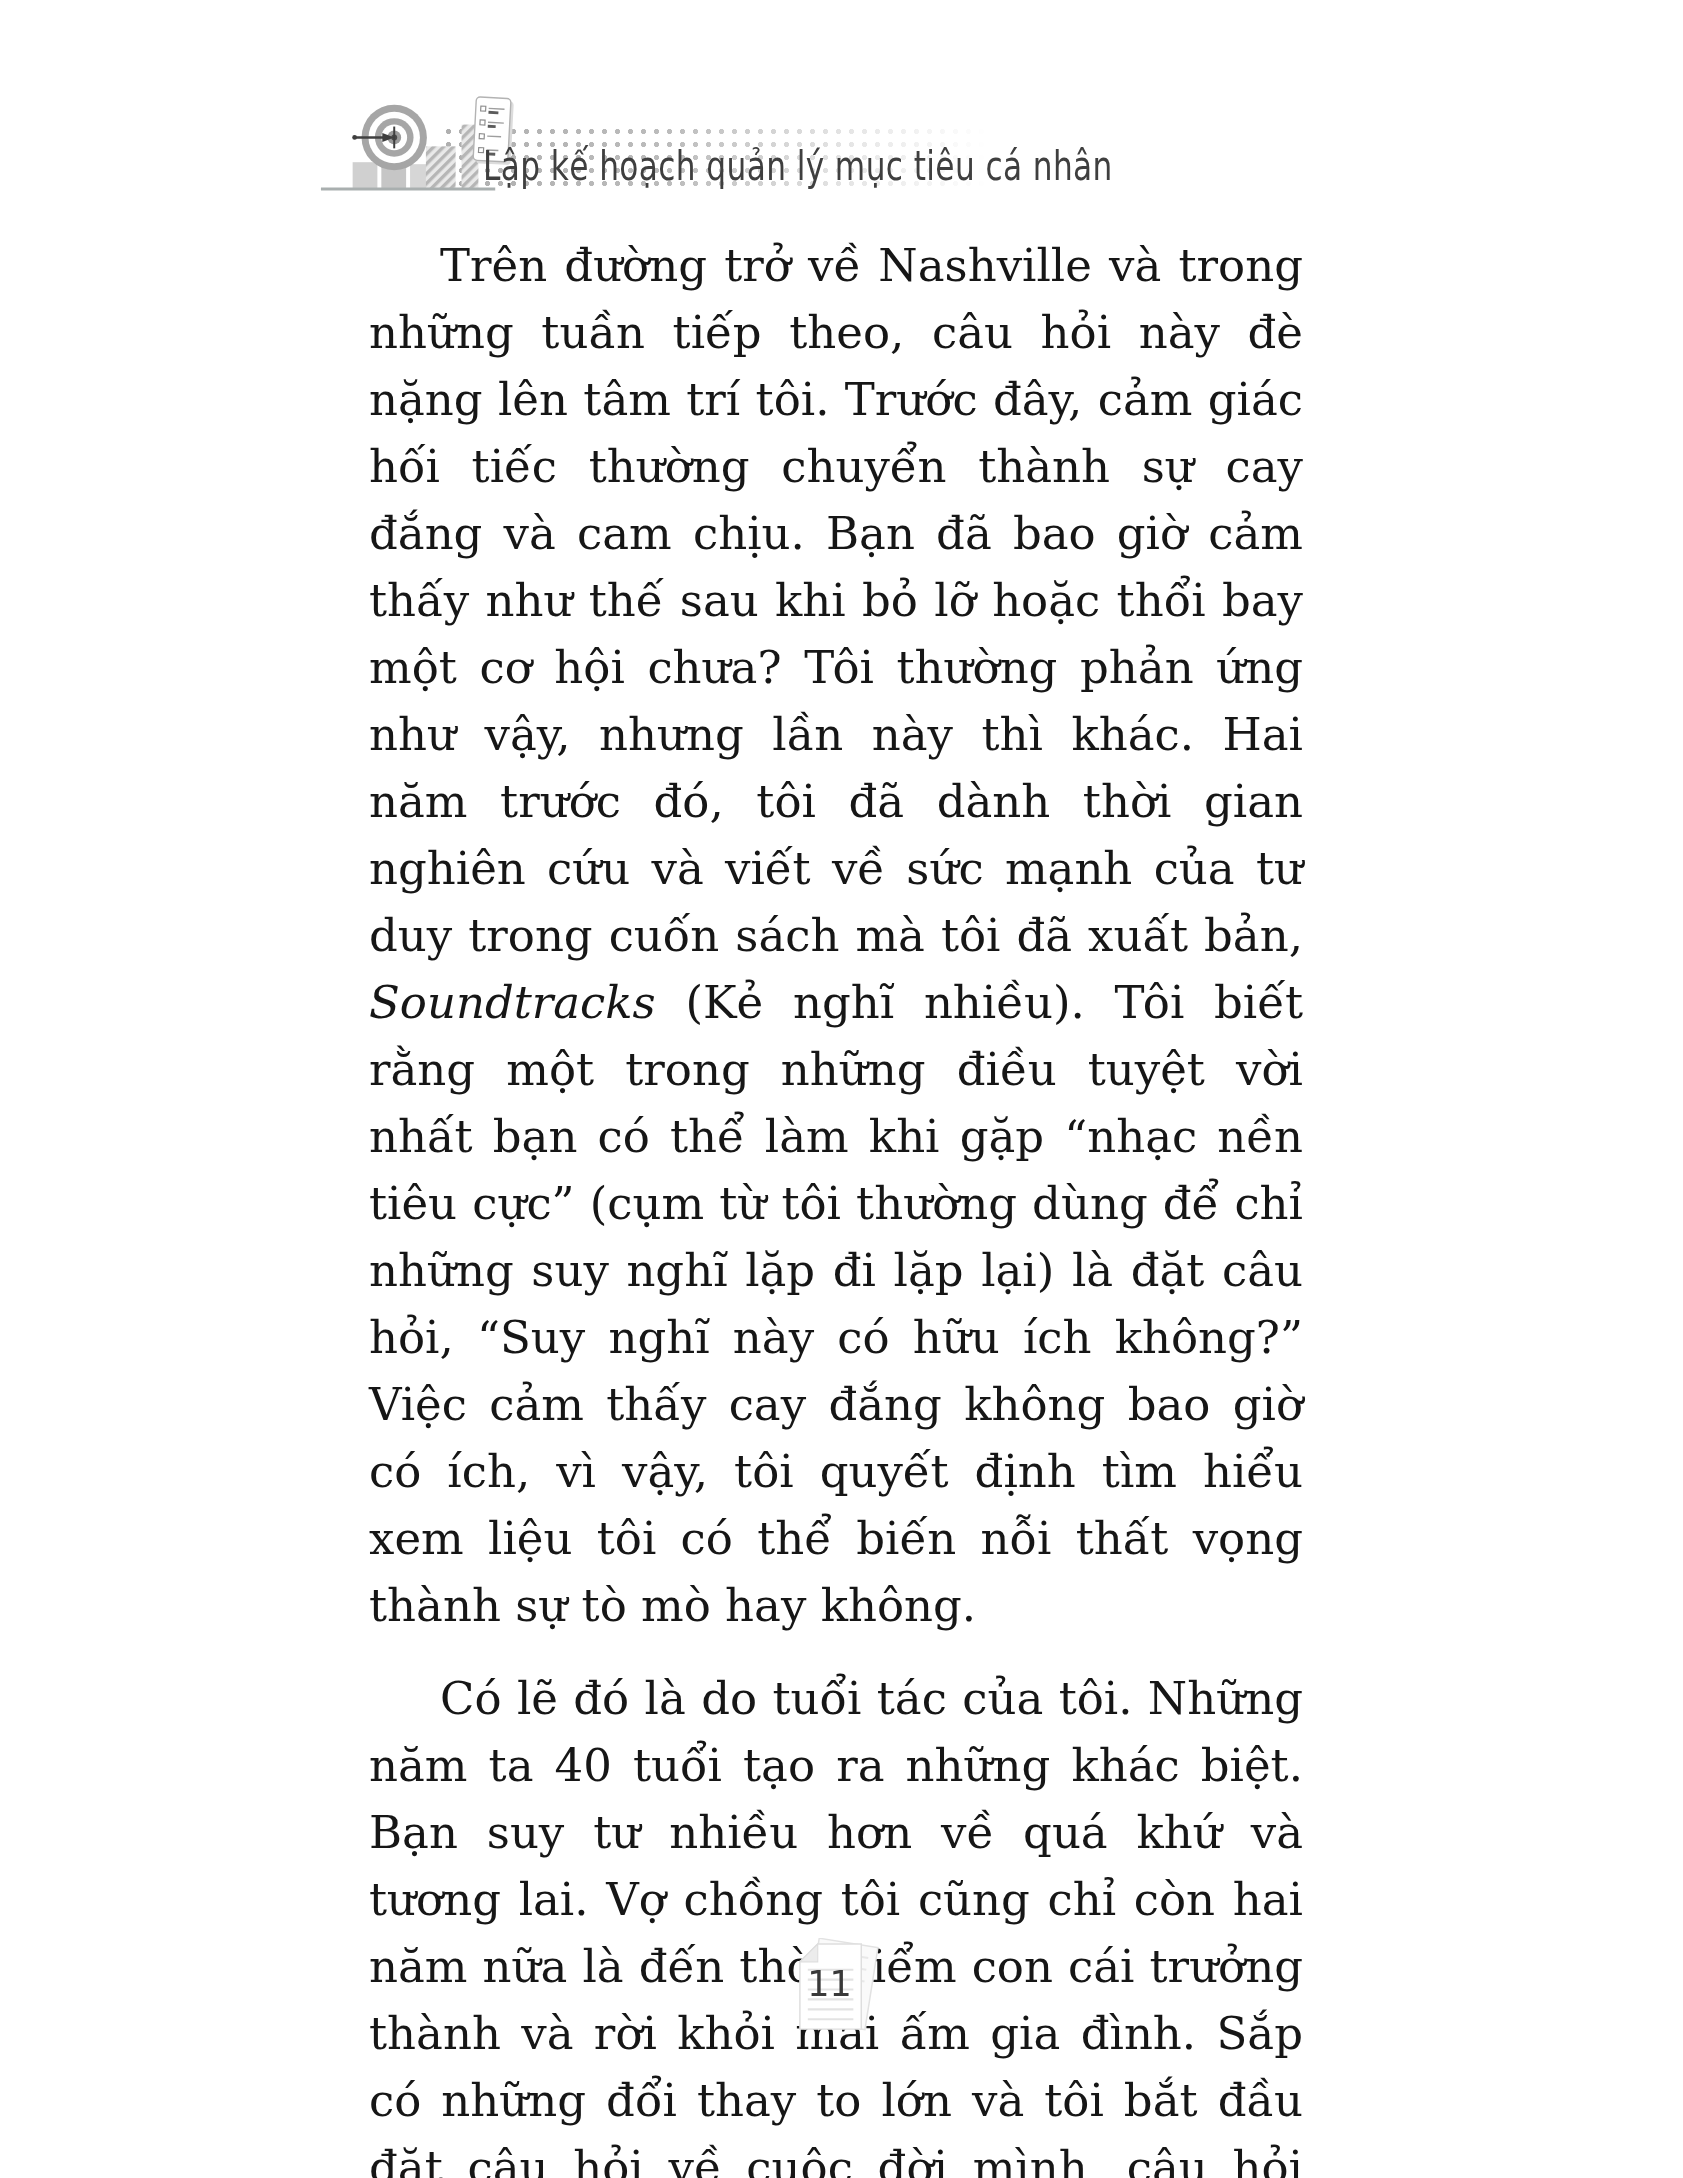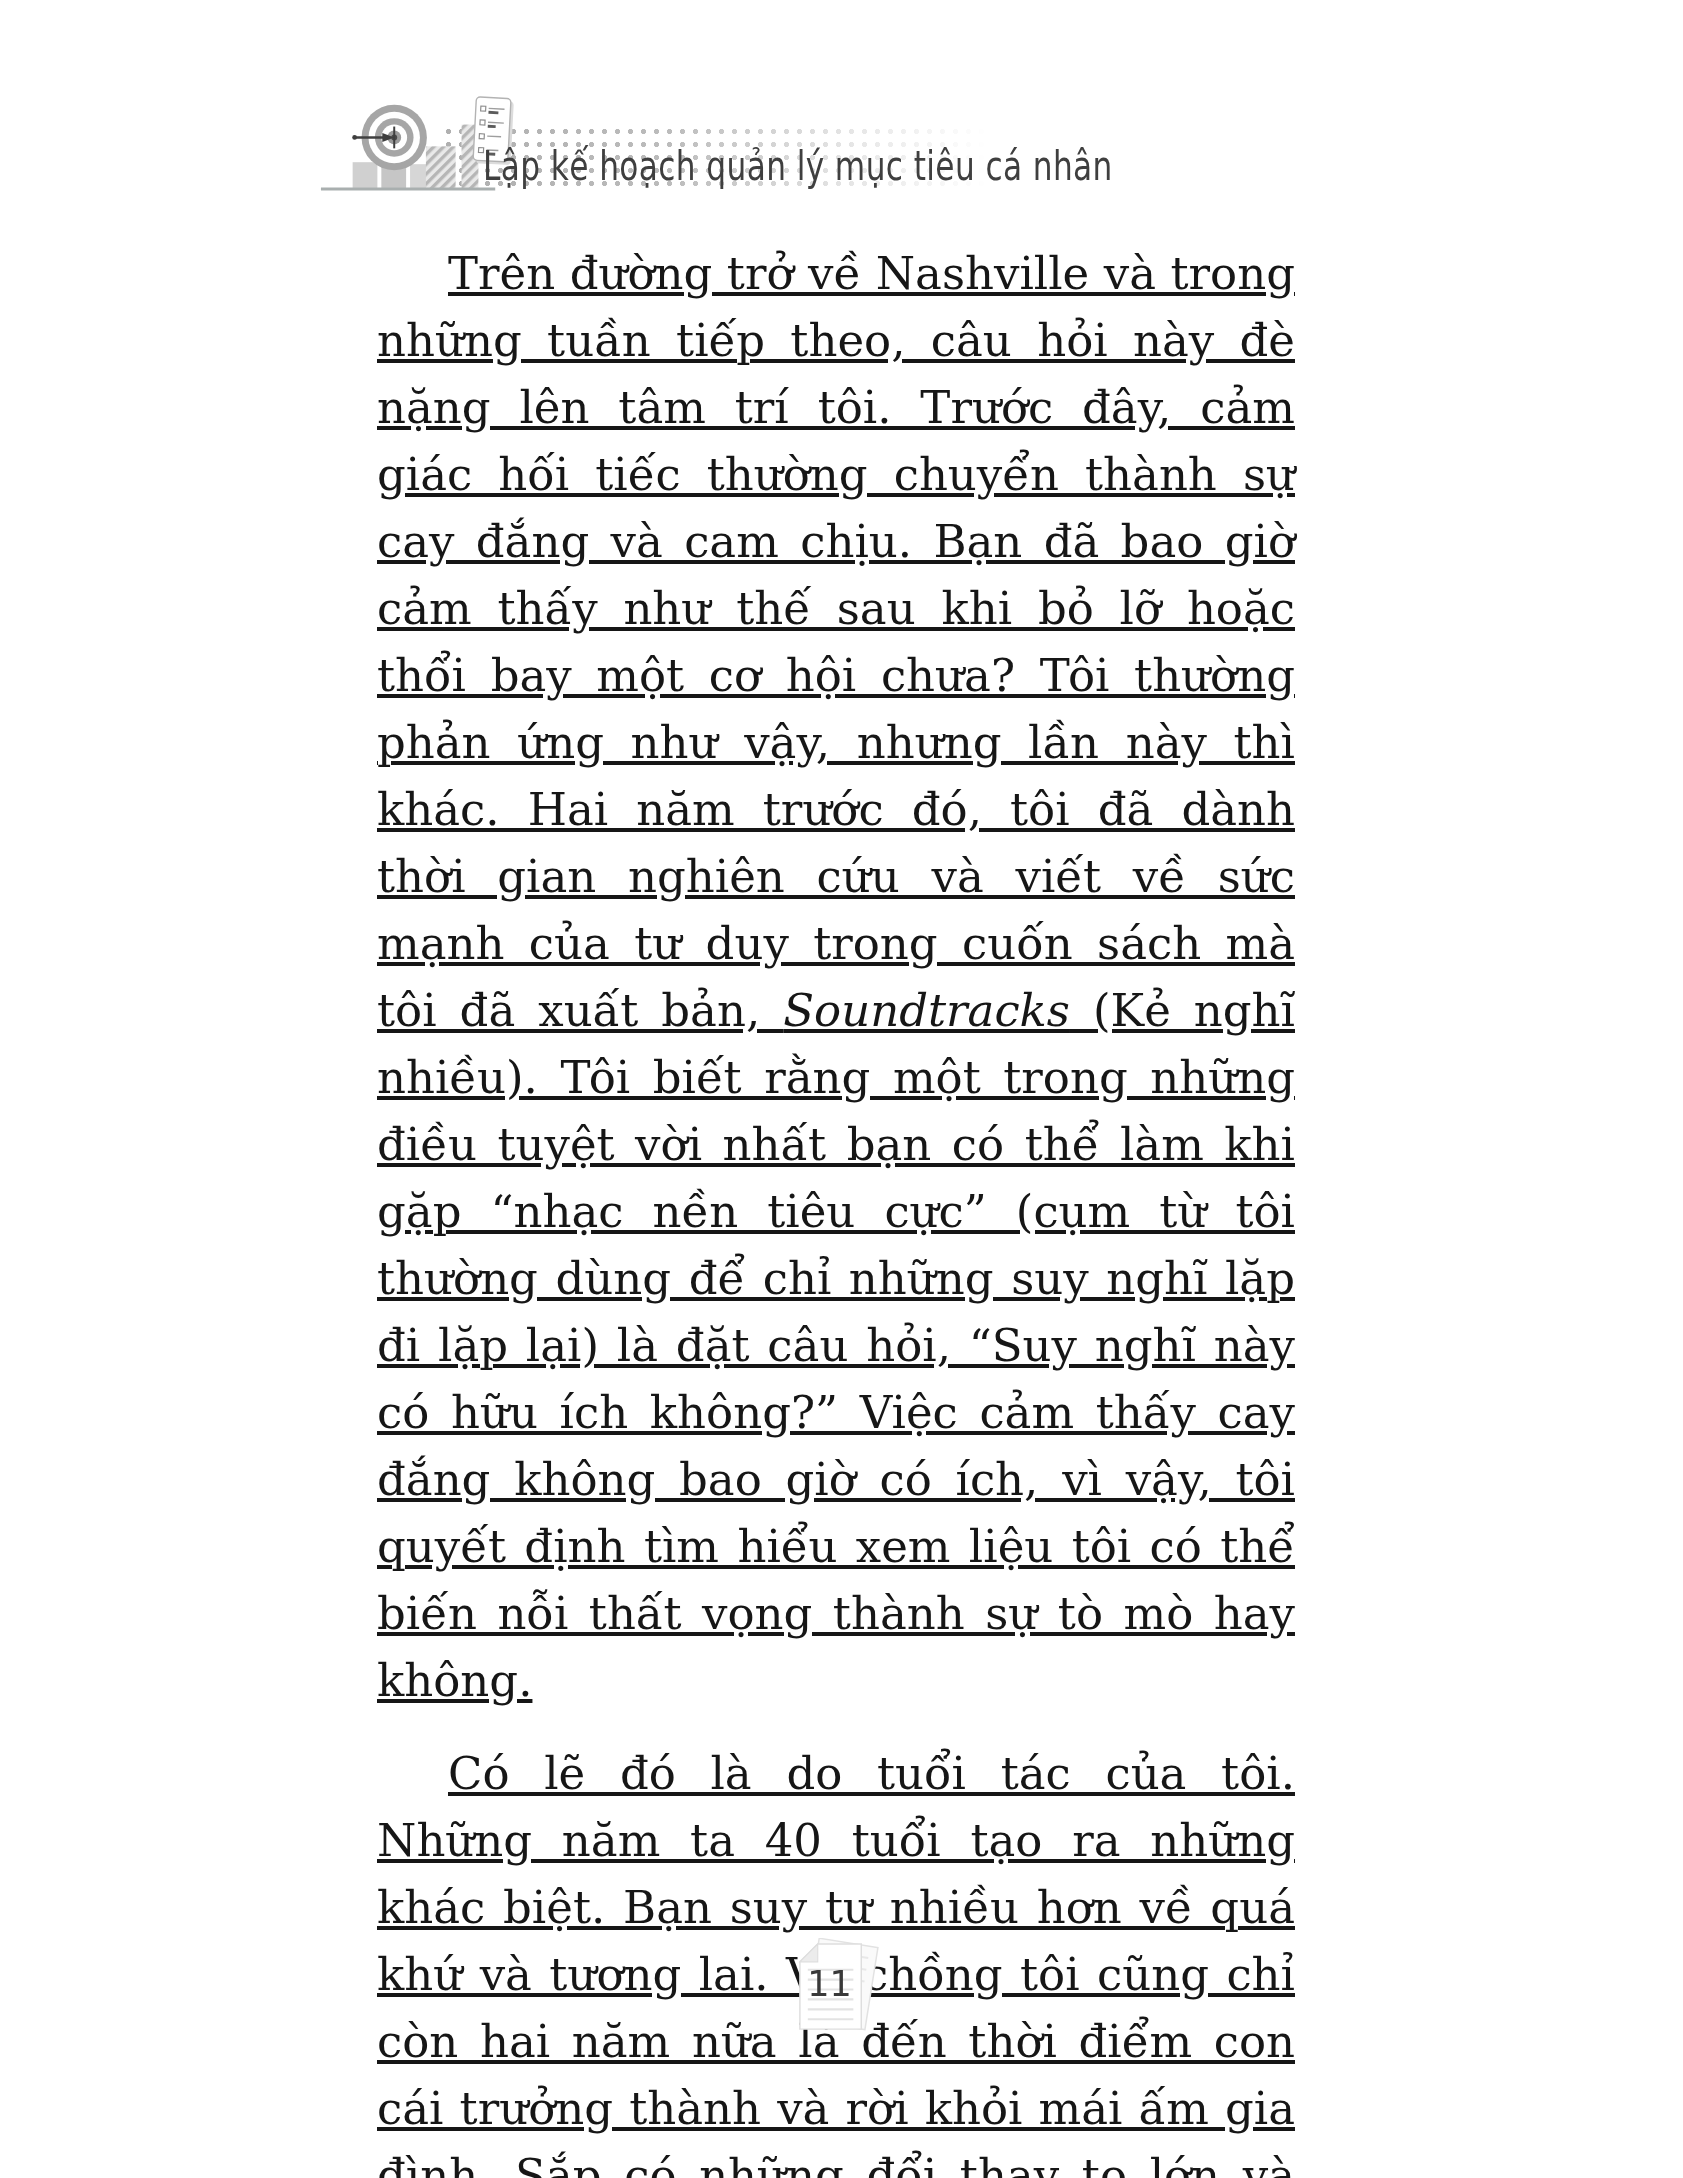--- a/index.html
+++ b/index.html
@@ -29,21 +29,21 @@
     transform:scaleX(0.78);transform-origin:left center;
     letter-spacing:0.5px;
   }
 
   
   .content{
     position:absolute;left:361px;top:224px;width:950px;
     font-size:45px;line-height:67px;color:#161616;
     text-align:justify;
   }
-  .content p{margin:16px;text-indent:71px;text-decoration:underline;}
+  .content p{margin:8px;text-indent:71px;}
   .content p + p{margin-top:26px;}
   .italic{font-style:italic;}
 
   
   .footer{position:absolute;left:790px;top:1938px;width:99px;height:109px;}
   .footer svg{position:absolute;left:0;top:0;}
   .page-number{
     position:absolute;left:0;top:26px;width:79px;
     text-align:center;
     font-family:"DejaVu Sans","Liberation Sans",sans-serif;

